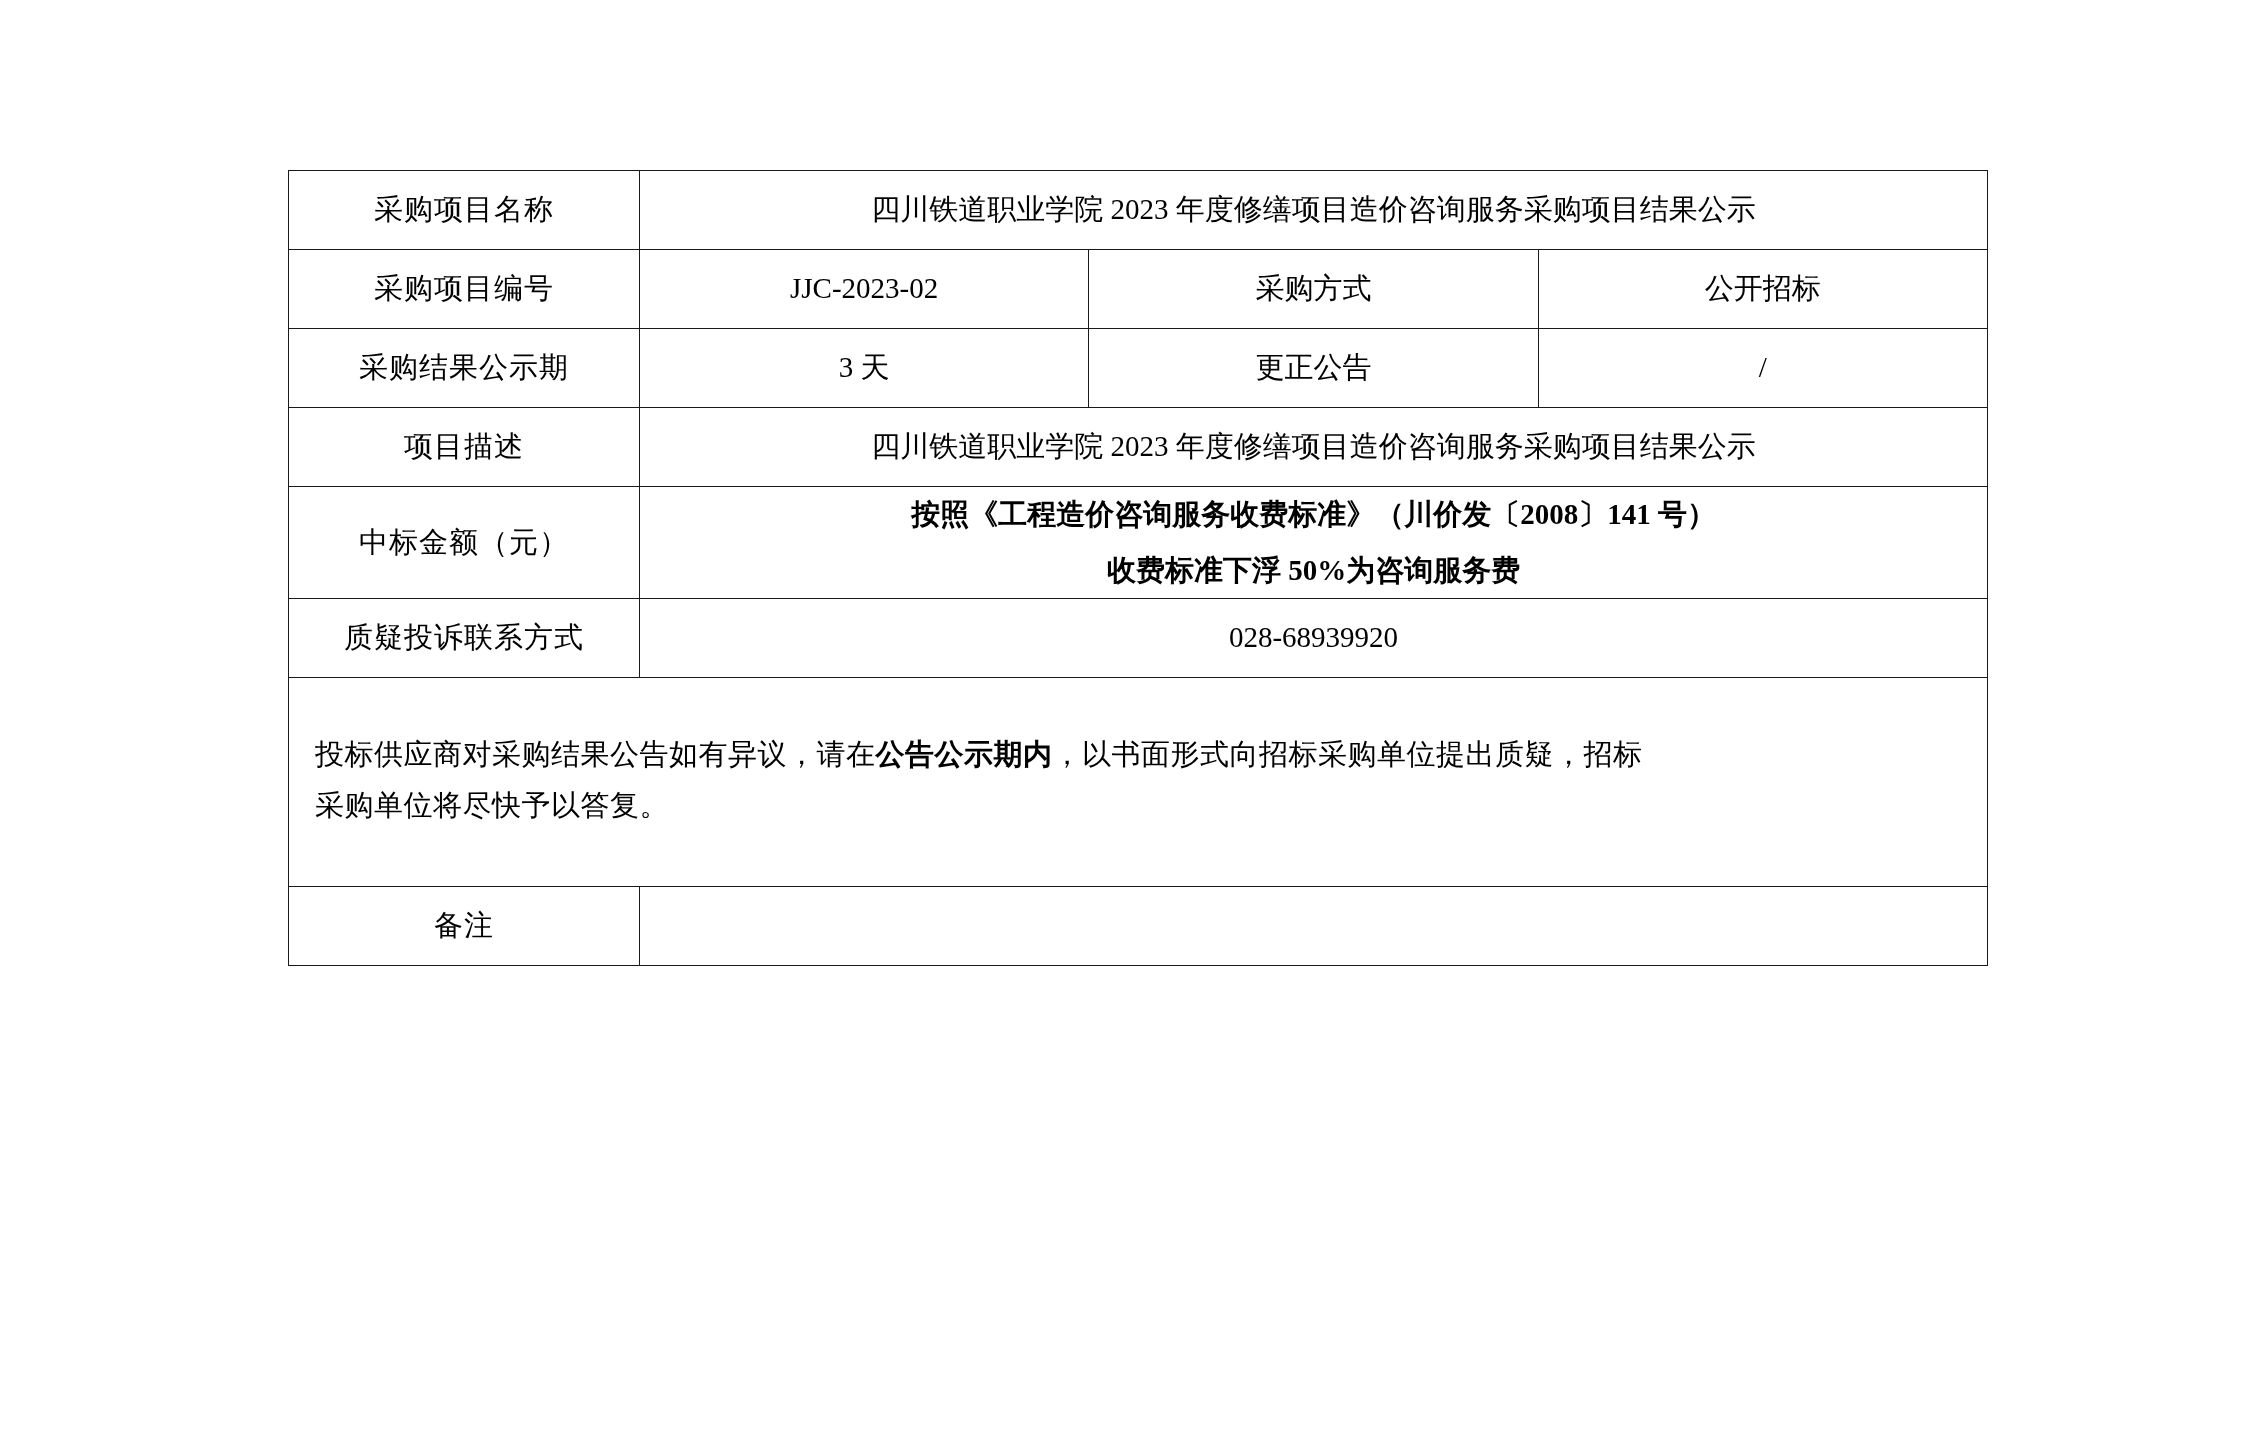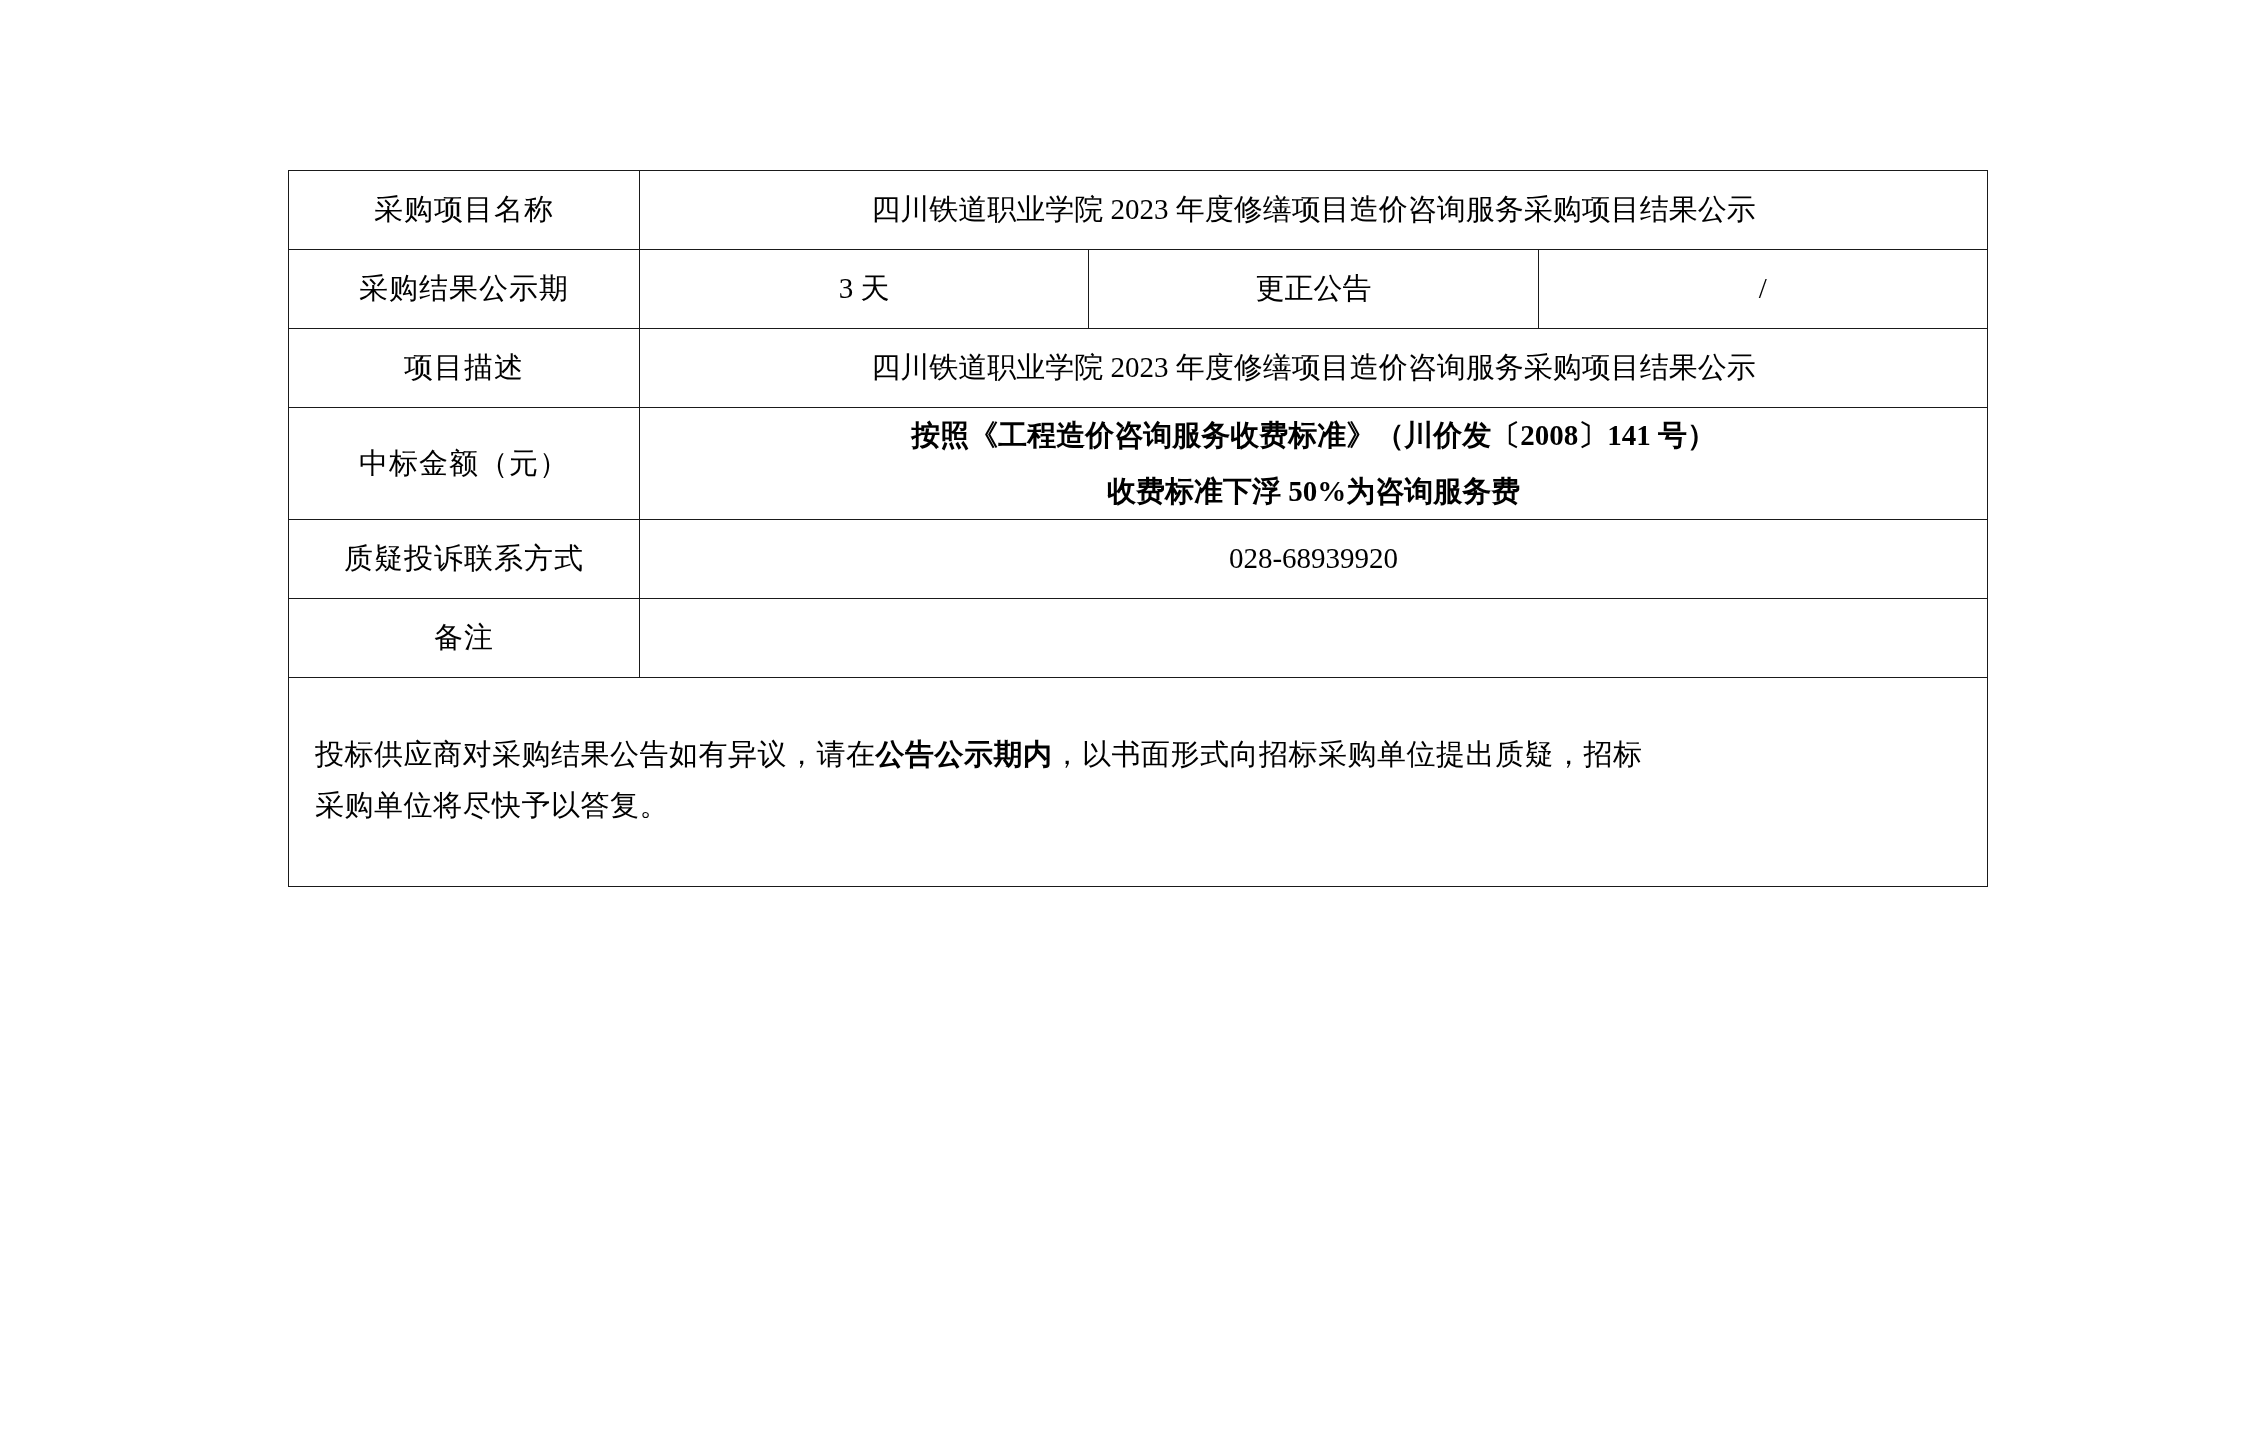--- a/index.html
+++ b/index.html
@@ -77,20 +77,26 @@
 <body>
 
 <div class="page">
   <table class="doc-table">
     <tbody>
       <tr>
         <td class="label">采购项目名称</td>
         <td colspan="3">四川铁道职业学院 2023 年度修缮项目造价咨询服务采购项目结果公示</td>
       </tr>
       <tr>
+        <td class="label">采购项目编号</td>
+        <td class="val-left">JJC-2023-02</td>
+        <td class="mid-label">采购方式</td>
+        <td class="val-right">公开招标</td>
+      </tr>
+      <tr>
         <td class="label">采购结果公示期</td>
         <td class="val-left">3 天</td>
         <td class="mid-label">更正公告</td>
         <td class="val-right">/</td>
       </tr>
       <tr>
         <td class="label">项目描述</td>
         <td colspan="3">四川铁道职业学院 2023 年度修缮项目造价咨询服务采购项目结果公示</td>
       </tr>
       <tr>
@@ -98,24 +104,24 @@
         <td colspan="3" class="tall">
           <span class="amount-line">按照《工程造价咨询服务收费标准》（川价发〔2008〕141 号）</span>
           <span class="amount-line second">收费标准下浮 50%为咨询服务费</span>
         </td>
       </tr>
       <tr>
         <td class="label">质疑投诉联系方式</td>
         <td colspan="3">028-68939920</td>
       </tr>
       <tr>
-        <td class="label">备注</td>
-        <td colspan="3"></td>
-      </tr>
-      <tr>
         <td colspan="4" class="notes">
           <span>投标供应商对采购结果公告如有异议，请在</span><span class="bold">公告公示期内</span><span>，以书面形式向招标采购单位提出质疑，招标</span><br>
           <span>采购单位将尽快予以答复。</span>
         </td>
+      </tr>
+      <tr>
+        <td class="label">备注</td>
+        <td colspan="3"></td>
       </tr>
     </tbody>
   </table>
 </div>
 
 </body></html>

